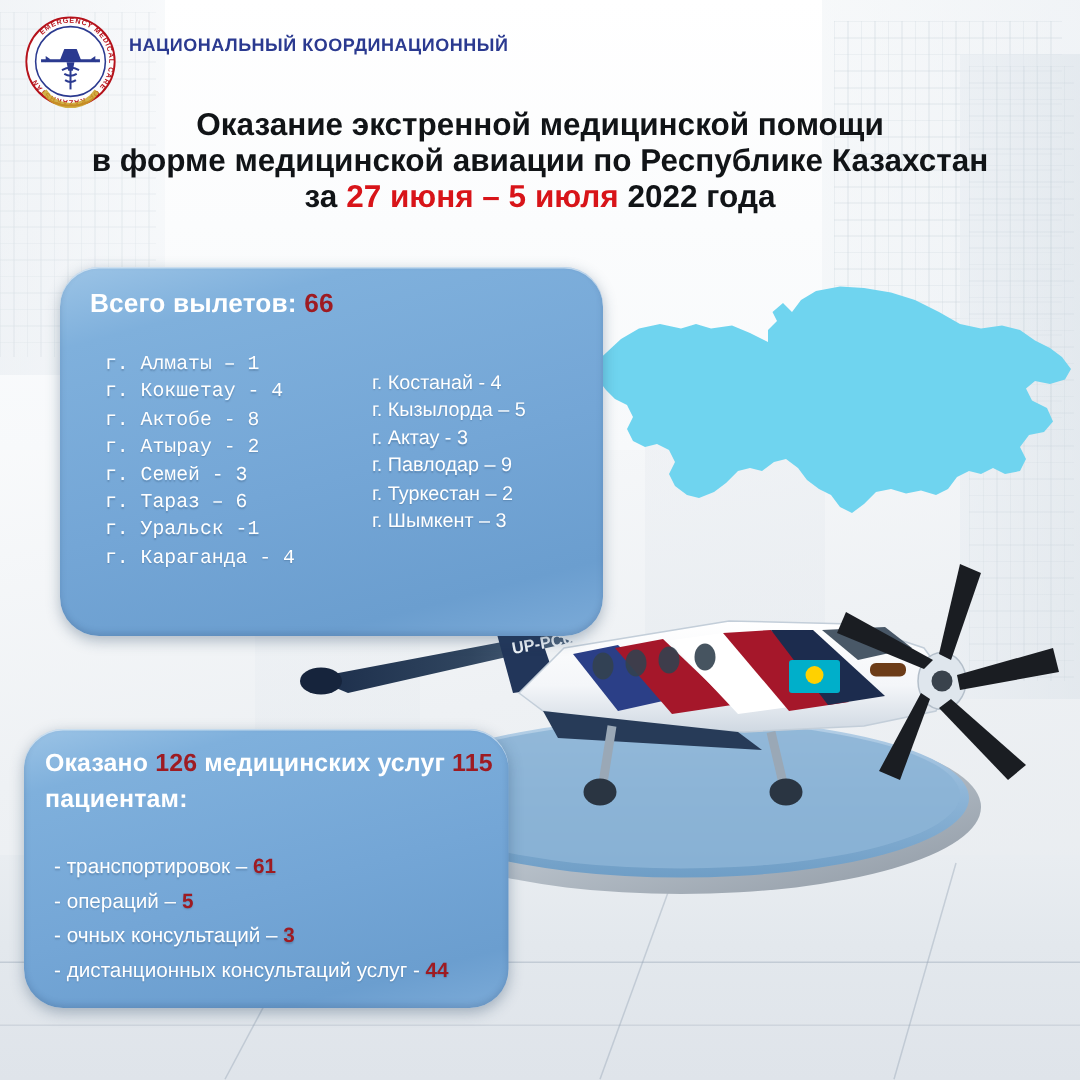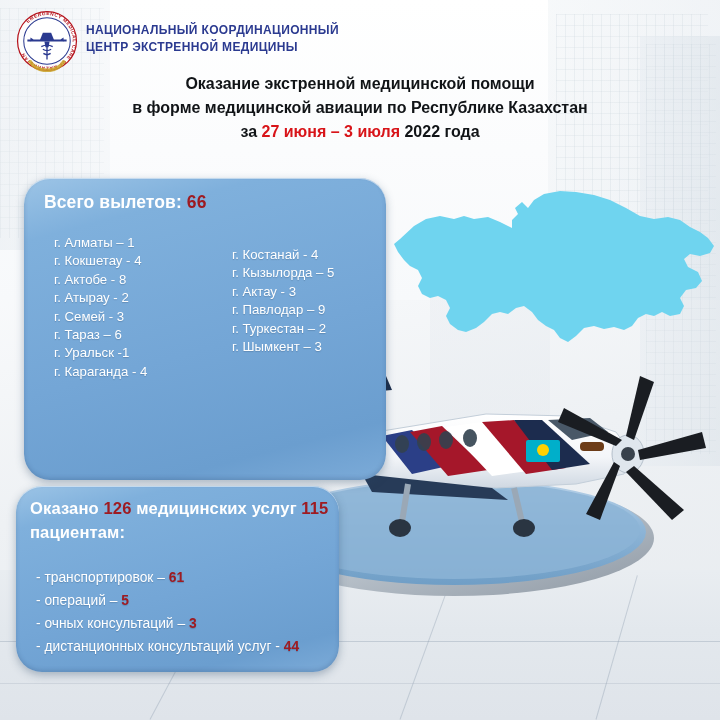--- a/index.html
+++ b/index.html
@@ -22,46 +22,46 @@
   .sky{position:absolute;background:linear-gradient(to bottom,#ffffff,#f7f9fb);}
 
   
   #header{position:absolute;left:0;top:0;width:720px;height:68px;z-index:6;}
   #logo{position:absolute;left:16px;top:10px;width:62px;height:62px;}
   #org-name{position:absolute;left:86px;top:22px;color:#2b3a90;
      font-size:12px;font-weight:bold;line-height:17px;letter-spacing:.35px;}
 
   
   #title{position:absolute;left:60px;top:72px;width:600px;z-index:6;text-align:center;
-     color:#111417;font-size:16px;font-weight:bold;line-height:24px;}
+     color:#111417;font-size:21px;font-weight:bold;line-height:24px;}
   #title .hl{color:#d81419;}
 
   
   #map{position:absolute;left:388px;top:186px;width:330px;height:200px;z-index:2;}
 
   
   #scene{position:absolute;left:196px;top:370px;width:524px;height:260px;z-index:4;}
 
   
   .card{position:absolute;z-index:7;border-radius:26px;
      background:linear-gradient(165deg,#9cc4e6 0%,#7fb0dc 16%,#74a6d6 55%,#6b9ecf 85%,#7cabd8 100%);
      box-shadow:0 3px 9px rgba(40,70,100,.34),
                 inset 0 1px 0 rgba(255,255,255,.52),
                 inset 0 -2px 4px rgba(40,70,110,.22);}
-  #card-flights{left:24px;top:178px;width:362px;height:302px;}
+  #card-flights{left:40px;top:178px;width:362px;height:246px;}
   #card-services{left:16px;top:486px;width:323px;height:186px;}
 
   .card-head{position:absolute;color:#ffffff;font-weight:bold;letter-spacing:.1px;}
   .card-head .num{color:#9e1b22;}
   #flights-head{left:20px;top:14px;font-size:17.5px;}
   #services-head{left:14px;top:11px;font-size:16.6px;line-height:24px;width:348px;}
 
   .citycol{position:absolute;color:#ffffff;font-size:13.2px;line-height:18.4px;
      white-space:nowrap;text-shadow:0 1px 1px rgba(45,75,110,.30);}
-  #col-left{left:30px;top:56px;}
+  #col-left{left:30px;top:56px;font-family:Liberation Mono, monospace;}
   #col-right{left:208px;top:68px;}
 
   #svc-list{position:absolute;left:20px;top:80px;width:350px;
      color:#ffffff;font-size:13.8px;line-height:23px;
      text-shadow:0 1px 1px rgba(45,75,110,.30);}
   #svc-list .num{color:#9e1b22;font-weight:bold;}
 </style>
 </head>
 <body>
 
@@ -111,29 +111,28 @@
       <line x1="60" y1="70" x2="60" y2="96"></line>
       <path d="M52,76 q8,5 16,0"></path>
       <path d="M53,84 q7,5 14,0"></path>
       <path d="M49,71 q11,-6 22,0"></path>
     </g>
     <path d="M26,98 a40,40 0 0,0 68,0" fill="none" stroke="#c9a227" stroke-width="7" opacity=".85"></path>
   </svg>
 
   <div id="org-name">
     <div>НАЦИОНАЛЬНЫЙ КООРДИНАЦИОННЫЙ</div>
-    <div>ЦЕНТР ЭКСТРЕННОЙ МЕДИЦИНЫ</div>
   </div>
 </div>
 
 <div id="title">
   <div>Оказание экстренной медицинской помощи</div>
   <div>в форме медицинской авиации по Республике Казахстан</div>
   <div>
-    <span>за </span><span class="hl">27 июня – 3 июля</span><span> 2022 года</span>
+    <span>за </span><span class="hl">27 июня – 5 июля</span><span> 2022 года</span>
   </div>
 </div>
 
 <svg id="map" viewBox="0 0 330 200">
   <path fill="#6fd4ef" d="
     M12,53 L26,40 L38,33 L52,30 L66,33 L76,30 L86,33 L100,31 L112,36 L124,42
     L124,34 L130,28 L127,22 L134,16 L140,22 L146,14 L156,8 L172,5 L188,6
     L206,9 L222,14 L238,22 L252,30 L266,33 L280,31 L292,34 L302,41 L312,46
     L320,52 L326,60 L322,67 L312,70 L302,68 L296,73 L300,81 L310,86 L314,95
     L308,102 L298,104 L292,112 L296,120 L292,128 L282,130 L274,126 L266,130

